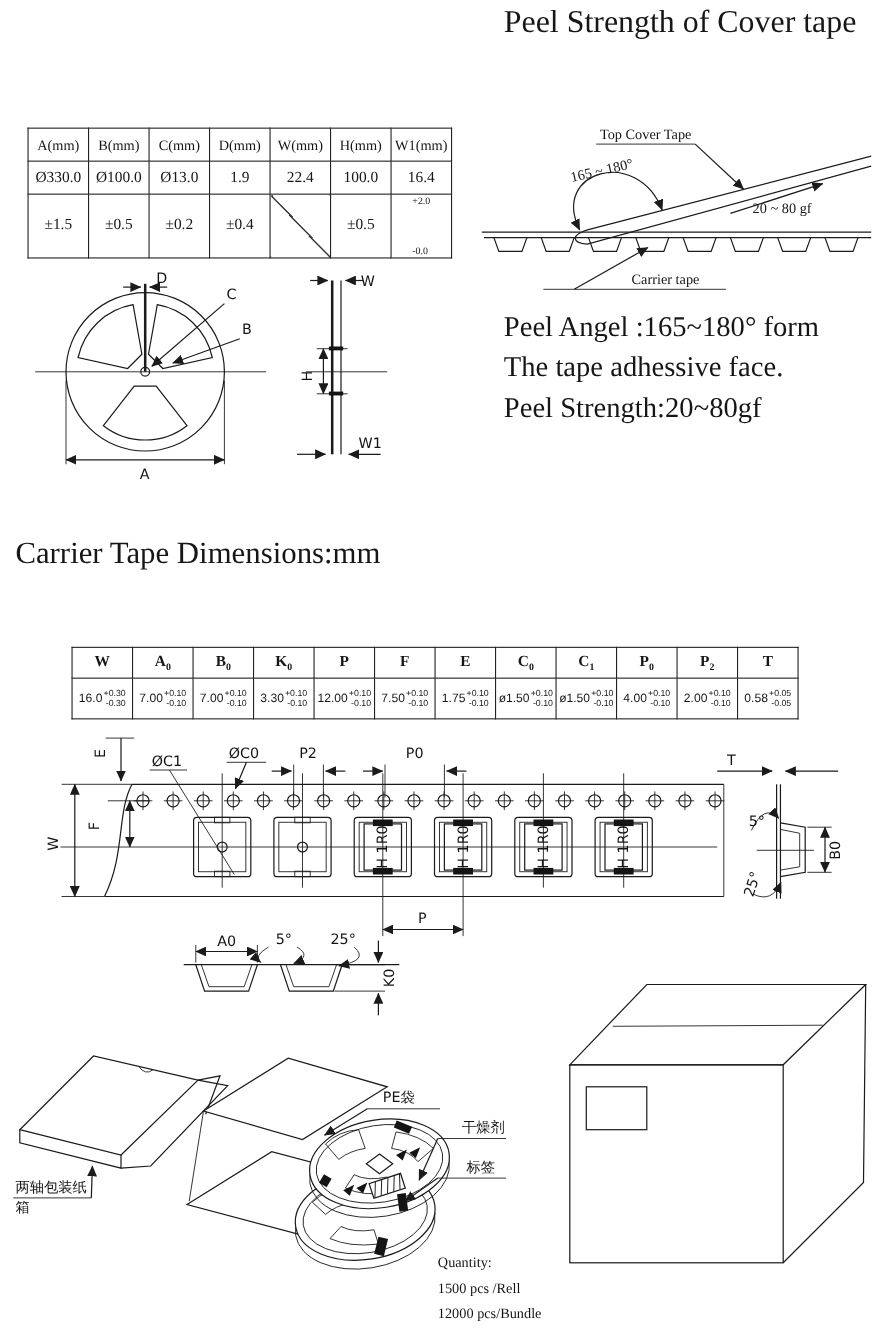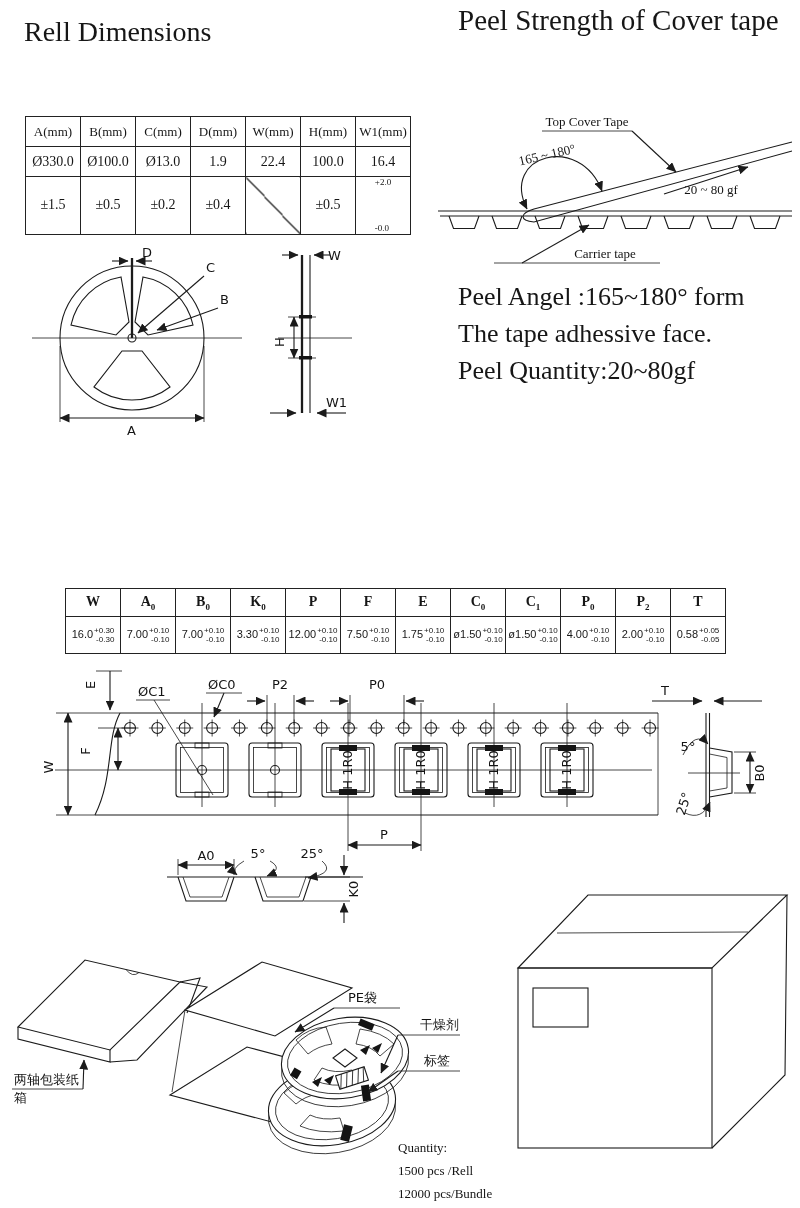--- a/index.html
+++ b/index.html
@@ -41,21 +41,20 @@
   .wfill{fill:#ffffff;stroke:#1b1b1b;stroke-width:1.1;}
   .bfill{fill:#141414;stroke:none;}
   svg text{fill:#141414;font-family:"DejaVu Sans",sans-serif;font-size:13px;}
   svg text.ts{font-family:"Liberation Serif",serif;}
 </style>
 </head>
 <body>
 
 <div class="page">
 
-  <h1 class="t-rell">Rell Dimensions</h1>
   <h1 class="t-peel">Peel Strength of Cover tape</h1>
 
   <table class="rell-table">
     <tbody>
         <tr>
       <th>A(mm)</th>
       <th>B(mm)</th>
       <th>C(mm)</th>
       <th>D(mm)</th>
       <th>W(mm)</th>
@@ -153,23 +152,24 @@
     <line x1="234" y1="99" x2="318" y2="72" class="ln" marker-end="url(#arr)"></line>
     <text x="281" y="99" text-anchor="middle" class="ts" font-size="17">20 ~ 80 gf</text>
     <text x="175" y="163" text-anchor="middle" class="ts" font-size="15">Carrier tape</text>
     <line x1="64" y1="168" x2="230" y2="168" class="thin"></line>
     <line x1="92" y1="168" x2="159" y2="130" class="ln" marker-end="url(#arr)"></line>
   </svg>
 
   <div class="peel-notes">
     <div>Peel Angel :165~180° form</div>
     <div>The tape adhessive face.</div>
-    <div>Peel Quantity:20~80gf</div>
+    <div>Peel Strength:20~80gf</div>
   </div>
 
+  <h1 class="t-carrier">Carrier Tape Dimensions:mm</h1>
 
   <table class="carrier-table">
     <tbody>
         <tr>
       <th><span>W</span><sub></sub></th>
       <th><span>A</span><sub>0</sub></th>
       <th><span>B</span><sub>0</sub></th>
       <th><span>K</span><sub>0</sub></th>
       <th><span>P</span><sub></sub></th>
       <th><span>F</span><sub></sub></th>

